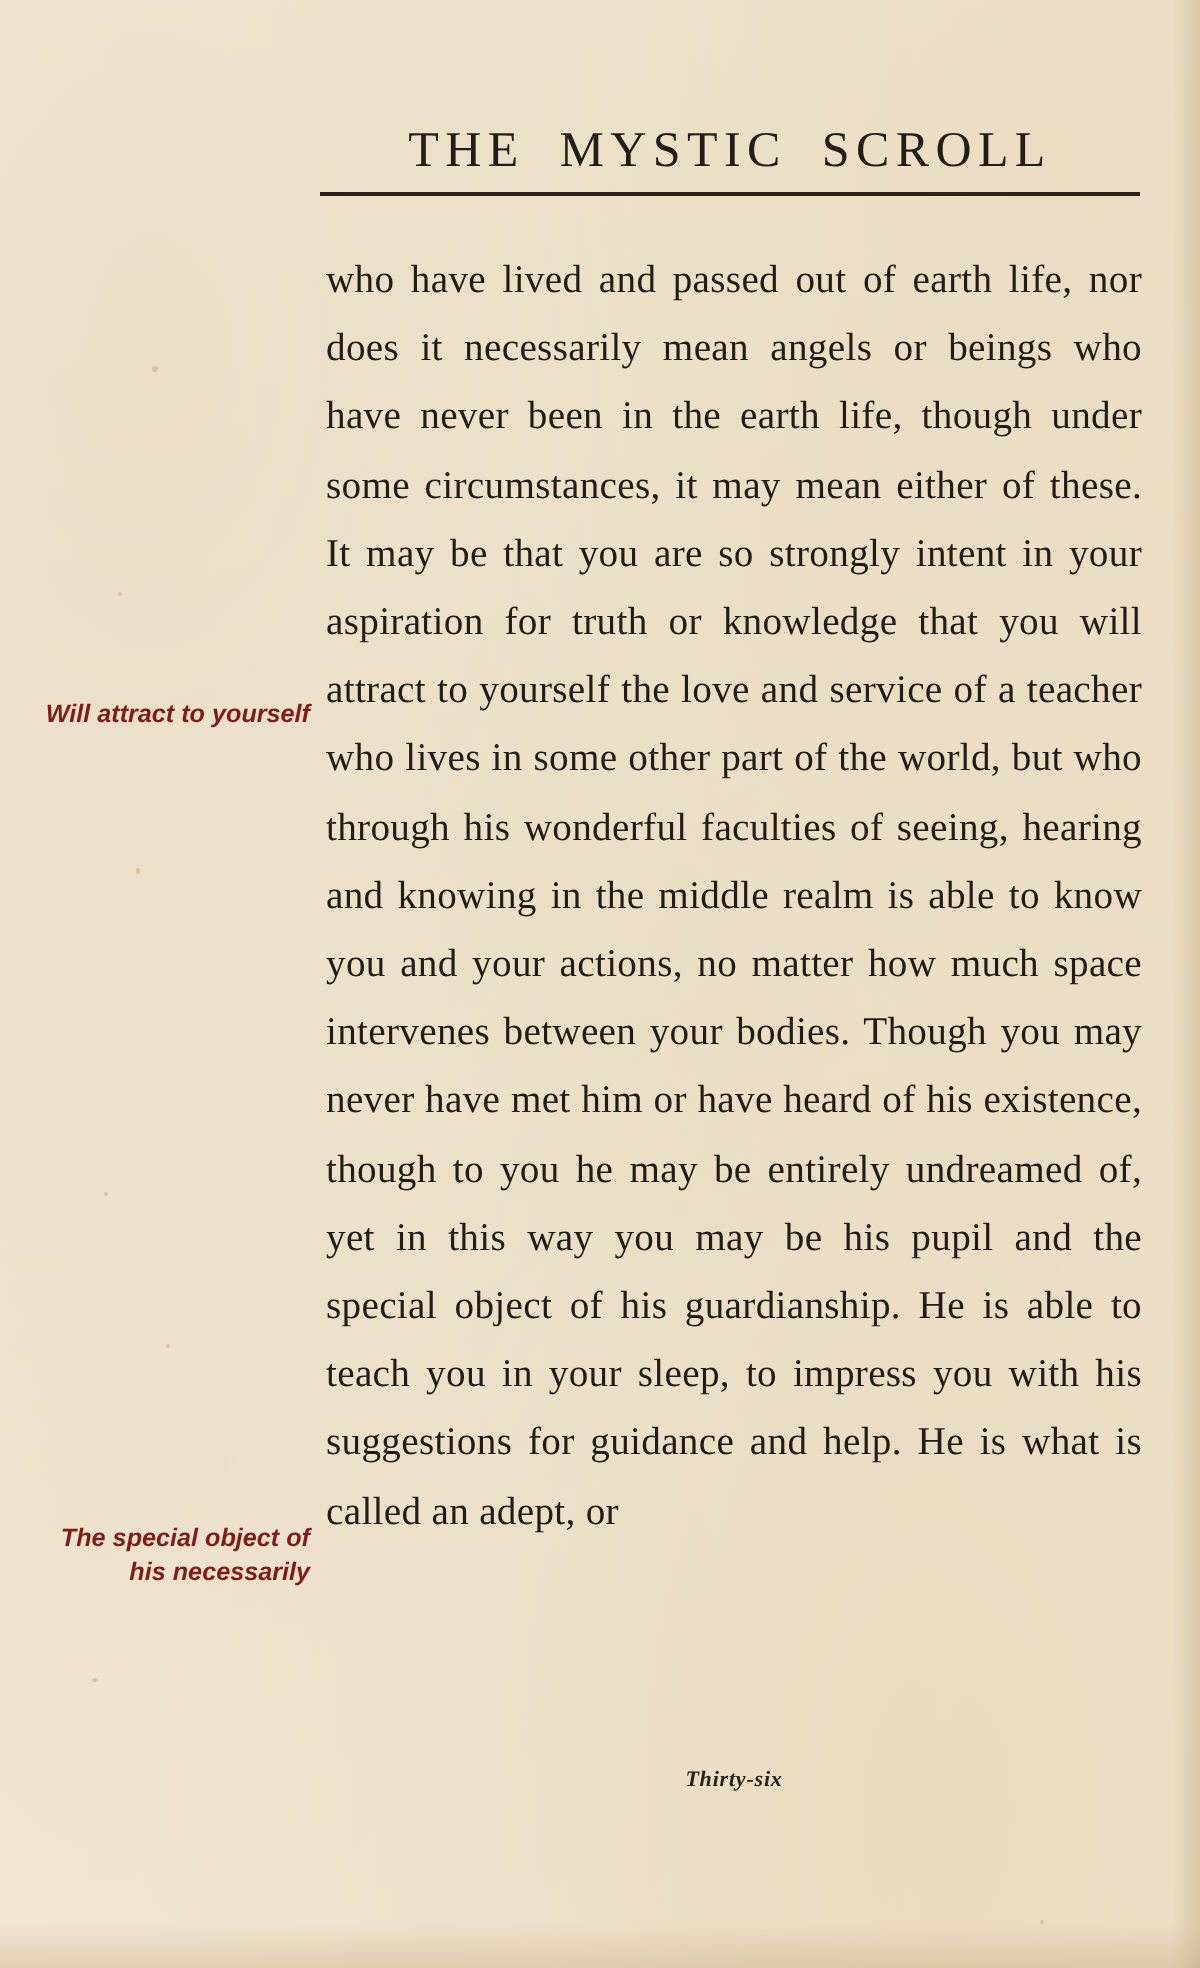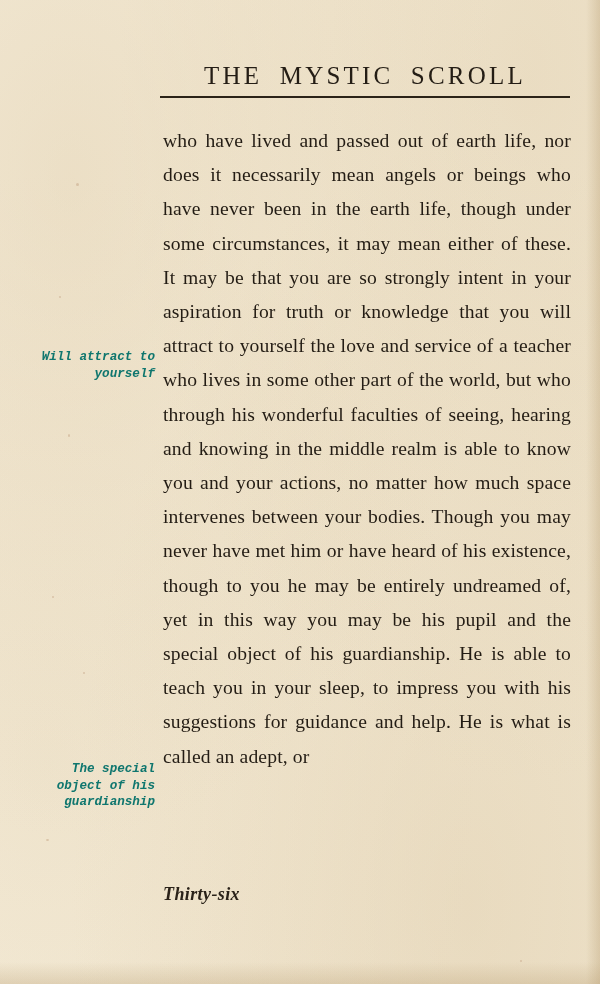--- a/index.html
+++ b/index.html
@@ -74,36 +74,36 @@
 
   
   .margin-note {
     position: absolute;
     width: 135px;
     text-align: right;
     font-style: italic;
     font-weight: bold;
     font-size: 12.6px;
     line-height: 16.5px;
-    color: #0f766e;
-    font-family: Liberation Mono, monospace;
+    color: #7f1d1d;
+    font-family: Liberation Sans, sans-serif;
   }
   .note-1 { left: 20px; top: 349px; }
   .note-2 { left: 20px; top: 761px; }
 
   
   .folio {
     position: absolute;
     left: 163px;
     top: 884px;
     width: 408px;
-    text-align: left;
+    text-align: center;
     font-style: italic;
     font-weight: bold;
-    font-size: 18px;
+    font-size: 11px;
     letter-spacing: 0.4px;
     color: #2a2219;
   }
 
   
   .speck {
     position: absolute;
     background: #c9a98a;
     border-radius: 50%;
     opacity: 0.55;
@@ -141,21 +141,21 @@
     <div class="running-head">THE  MYSTIC  SCROLL</div>
     <div class="header-rule"></div>
   </div>
 
   <div class="text-column">
     <p>who have lived and passed out of earth life, nor does it necessarily mean angels or beings who have never been in the earth life, though under some circumstances, it may mean either of these. It may be that you are so strongly intent in your aspiration for truth or knowledge that you will attract to yourself the love and service of a teacher who lives in some other part of the world, but who through his wonderful faculties of seeing, hearing and knowing in the middle realm is able to know you and your actions, no matter how much space intervenes between your bodies. Though you may never have met him or have heard of his existence, though to you he may be entirely undreamed of, yet in this way you may be his pupil and the special object of his guardianship. He is able to teach you in your sleep, to impress you with his suggestions for guidance and help. He is what is called an adept, or</p>
   </div>
 
   <div class="margin-note note-1">Will attract to yourself</div>
 
-  <div class="margin-note note-2">The special object of his guardianship</div>
+  <div class="margin-note note-2">The special object of his necessarily</div>
 
   <div class="folio">Thirty-six</div>
 
   <span class="speck s1"></span>
   <span class="speck s2"></span>
   <span class="speck s3"></span>
   <span class="speck s4"></span>
   <span class="speck s5"></span>
   <span class="speck s6"></span>
   <span class="speck s7"></span>

